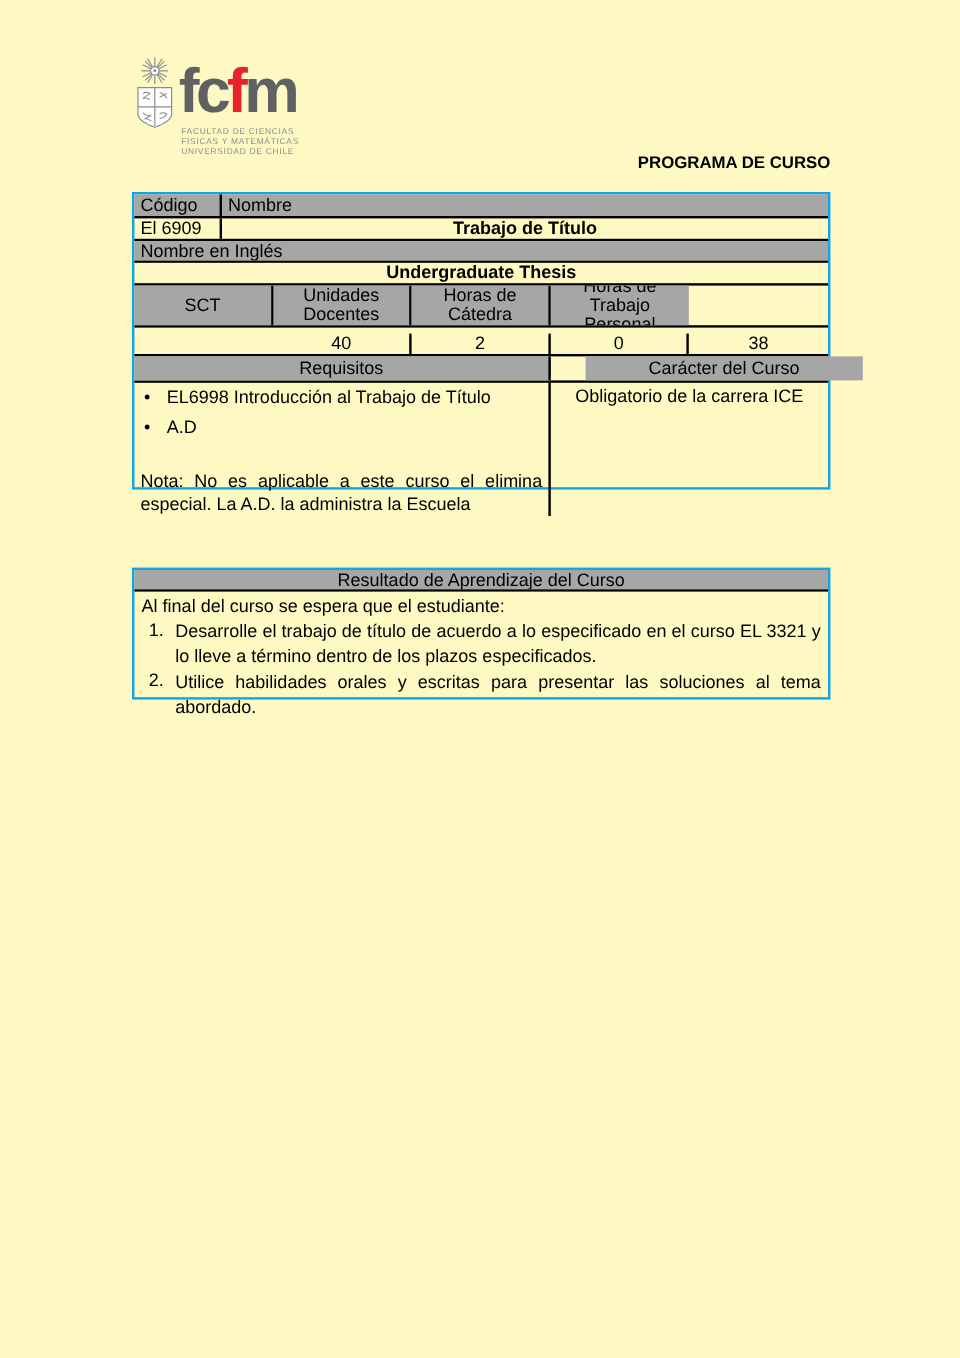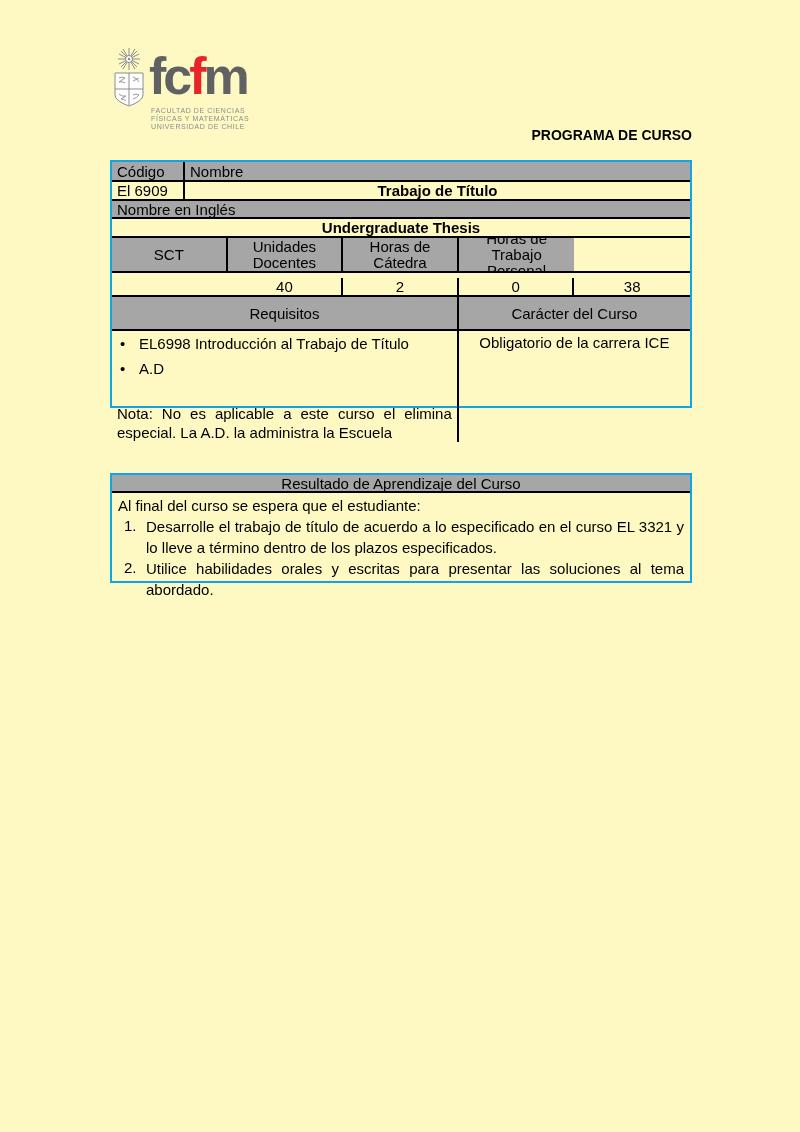--- a/index.html
+++ b/index.html
@@ -62,21 +62,21 @@
   .r-codigo { height:20px; }
   .r-codval { height:19px; }
   .r-ingles { height:18px; }
   .r-inglesval { height:19px; }
   .r-hours-head { height:35px; }
   .r-hours-head .cell { line-height:16px; padding:0 2px; }
   .r-hours-val { height:24px;align-items:flex-end; }
   .w-code { flex:0 0 73px; }
   .w-rest { flex:1 1 auto; }
   .w-fifth { flex:0 0 20%; }
-  .r-reqhead { height:34px; }
+  .r-reqhead { height:22px;gap:29px; }
   .w-req { flex:0 0 60%; }
   .w-car { flex:0 0 40%; }
   .r-reqbody .cell { align-items:flex-start; padding-top:2px; }
   .req-content { width:100%; padding-top:1px; }
   .bullet-item { display:flex; line-height:19px; margin-bottom:6px; }
   .bullet-glyph { flex:0 0 22px; padding-left:3px; }
   .nota { margin-top:26px; line-height:19px; text-align:justify; }
   .caracter-value { width:100%; text-align:center; line-height:19px; }
 
   

